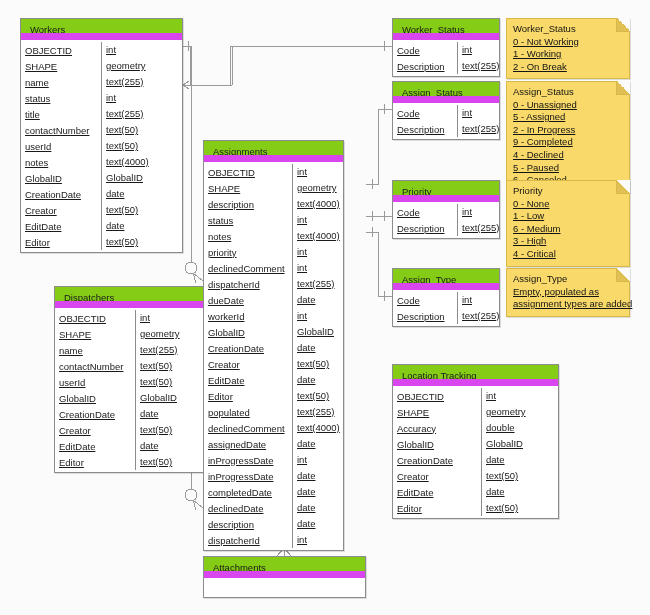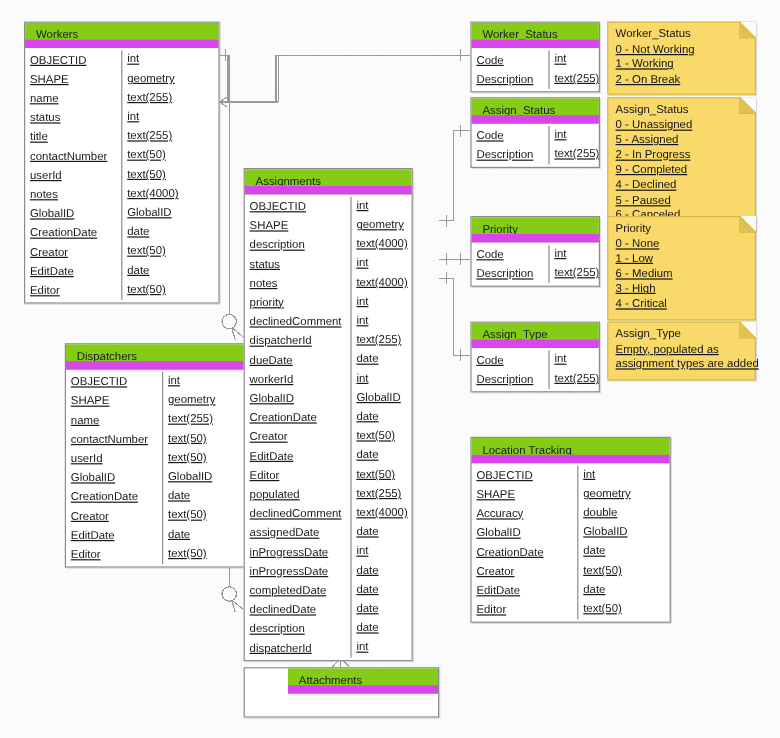--- a/index.html
+++ b/index.html
@@ -462,21 +462,21 @@
           <div class="row">
             <span class="fname">EditDate</span>
             <span class="ftype">date</span>
           </div>
           <div class="row">
             <span class="fname">Editor</span>
             <span class="ftype">text(50)</span>
           </div>
         </div>
       </div>
-      <div class="table split-80" style="left: 203px; top: 556px; width: 163px; padding-left: 36px;">
+      <div class="table split-80" style="left: 203px; top: 556px; width: 163px;">
         <div class="table-title">Attachments</div>
         <div class="table-body">
           <div class="row empty-row"></div>
         </div>
       </div>
     </div>
 
   <div id="notes-layer">
       <div class="note" style="left: 506px; top: 18px; width: 124px;">
         <div class="fold"></div>

